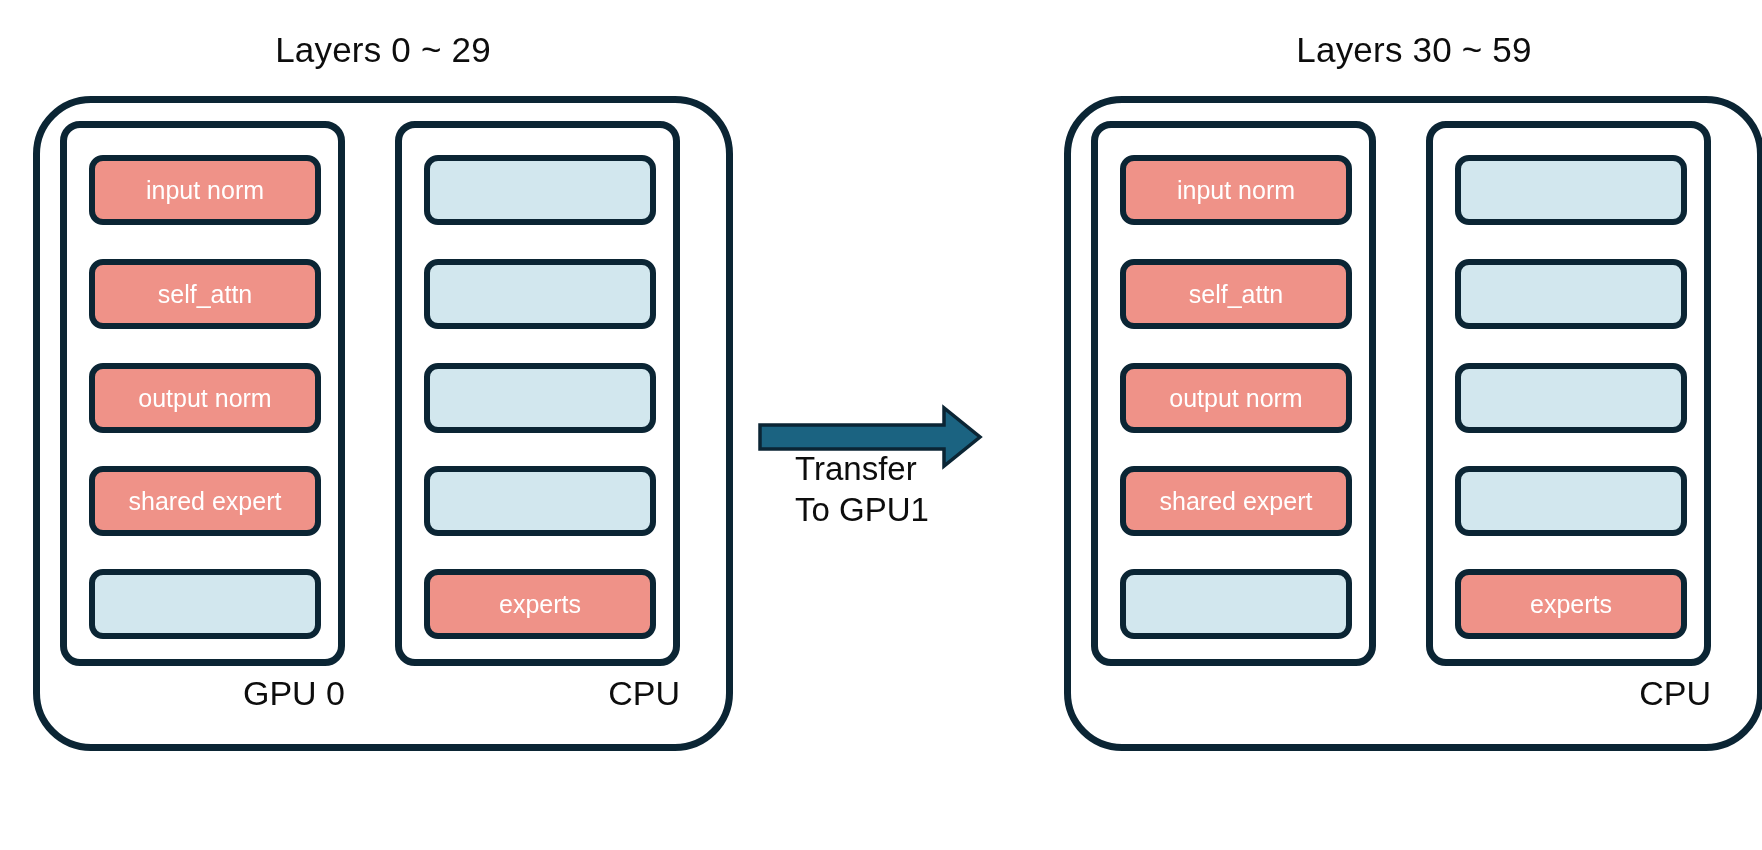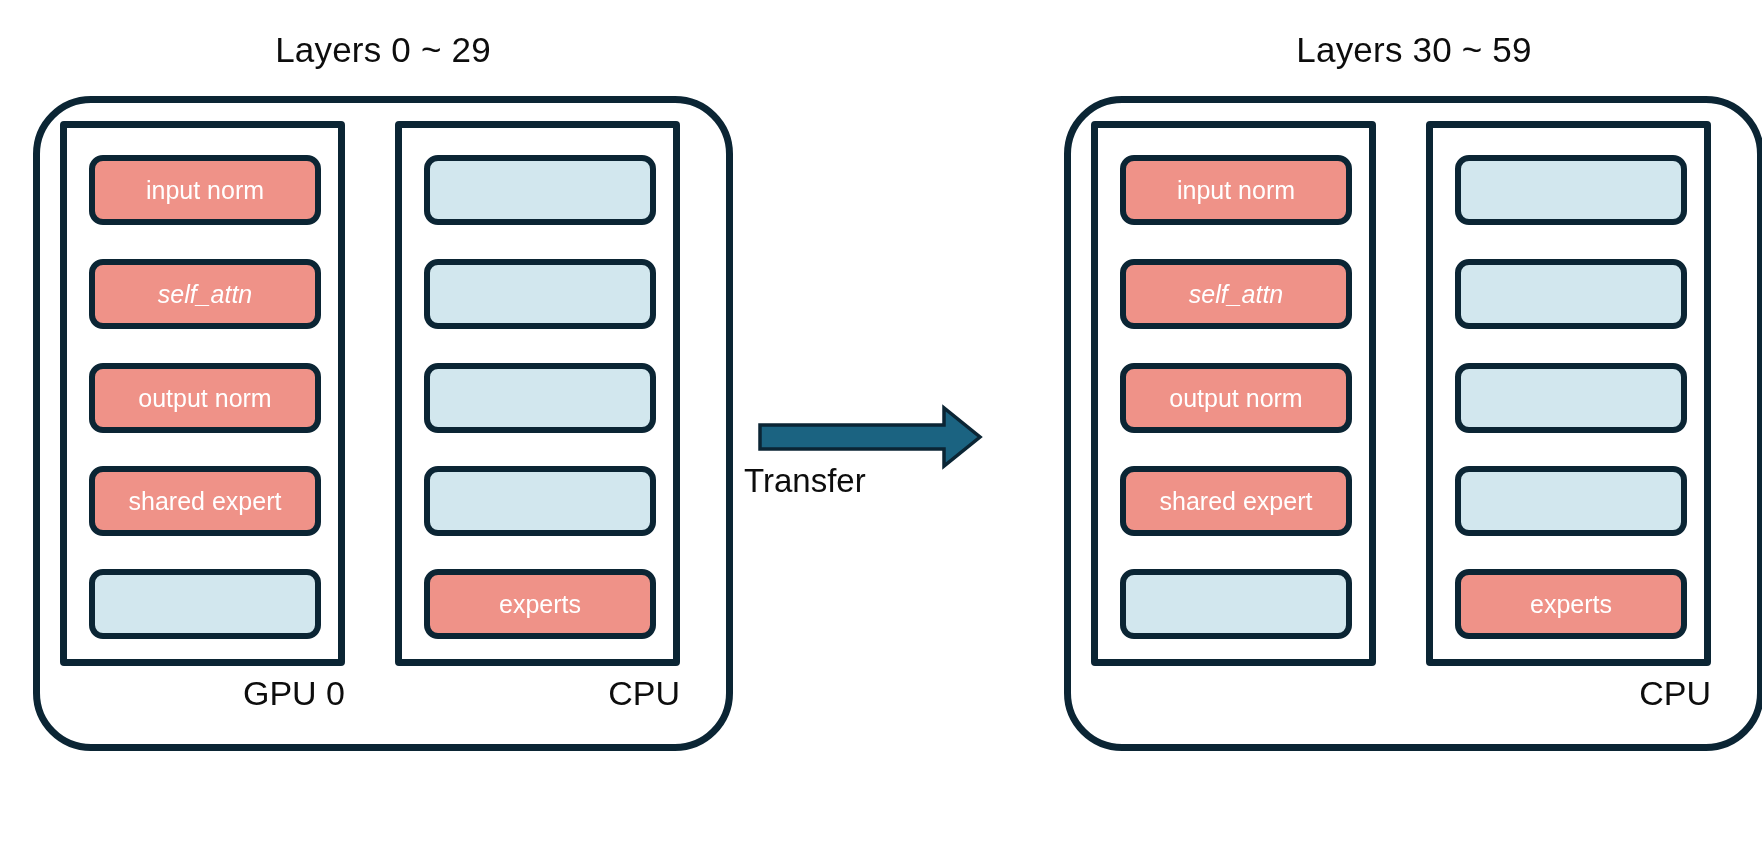--- a/index.html
+++ b/index.html
@@ -59,21 +59,21 @@
   }
 
   
   .column {
     position: absolute;
     top: 25px;
     width: 285px;
     height: 545px;
     box-sizing: border-box;
     border: 7px solid #0b2534;
-    border-radius: 4px;
+    border-radius: 20px;
     background: #ffffff;
   }
   .column.gpu { left: 27px; }
   .column.cpu { left: 362px; text-align: center; }
 
   .column-label {
     position: absolute;
     top: 578px;
     width: 285px;
     text-align: right;
@@ -96,36 +96,35 @@
     align-items: center;
     justify-content: center;
     font-size: 25px;
     color: #ffffff;
     white-space: nowrap;
   }
   .slot.red  { background: #ef9288; }
   .slot.blue { background: #d2e7ee; }
 
   .s0 { top: 27px;  }
-  .s1 { top: 131px; font-style: italic; }
+  .s1 { top: 131px; }
   .s2 { top: 235px; }
   .s3 { top: 338px; }
   .s4 { top: 441px; }
 
   
   .transfer-label {
     position: absolute;
-    left: 744px;
+    left: 795px;
     top: 448px;
     width: 200px;
     font-size: 33px;
     line-height: 41px;
     color: #0d0d0d;
     white-space: nowrap;
-    margin-top: 12px;
   }
   .transfer-label div { display: block; }
 </style>
 </head>
 <body>
 
 <div id="canvas">
 
   <svg id="svg-layer" viewBox="0 0 1762 850" xmlns="http://www.w3.org/2000/svg">
     <defs>
@@ -177,20 +176,21 @@
       <div class="slot blue s1"></div>
       <div class="slot blue s2"></div>
       <div class="slot blue s3"></div>
       <div class="slot red  s4">experts</div>
     </div>
     <div class="column-label cpu">CPU</div>
   </div>
 
   <div class="transfer-label">
     <div>Transfer</div>
+    <div>To GPU1</div>
   </div>
 
   <div class="group right">
     <div class="group-title">Layers 30 ~ 59</div>
     <div class="outer-shell"></div>
 
     <div class="column gpu">
       <div class="slot red  s0">input norm</div>
       <div class="slot red  s1">self_attn</div>
       <div class="slot red  s2">output norm</div>

